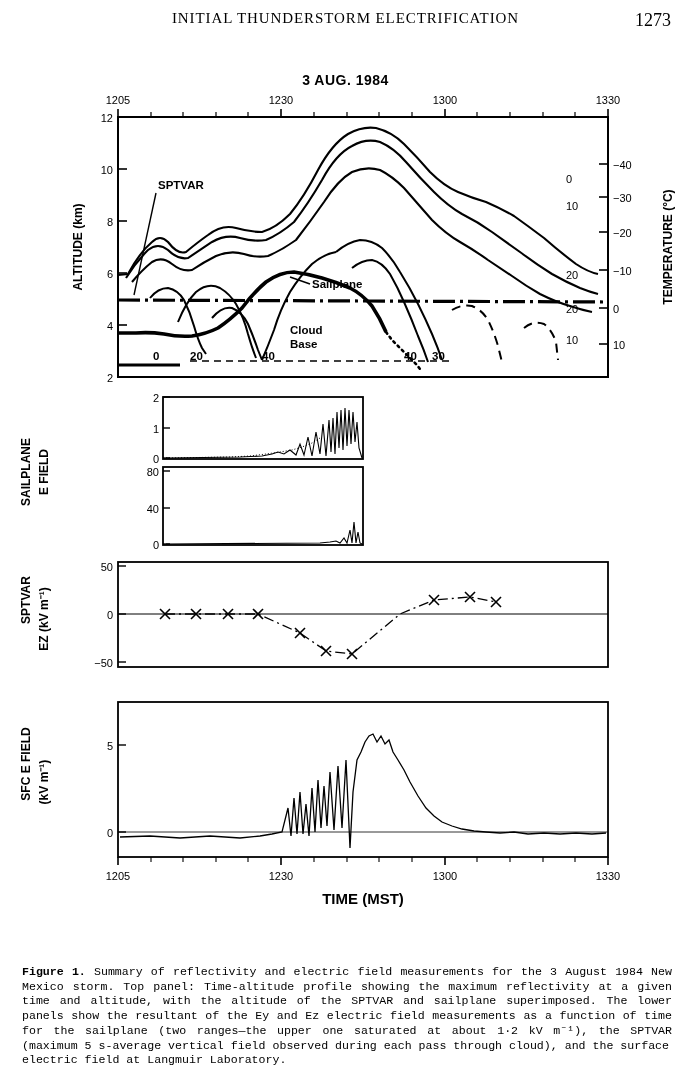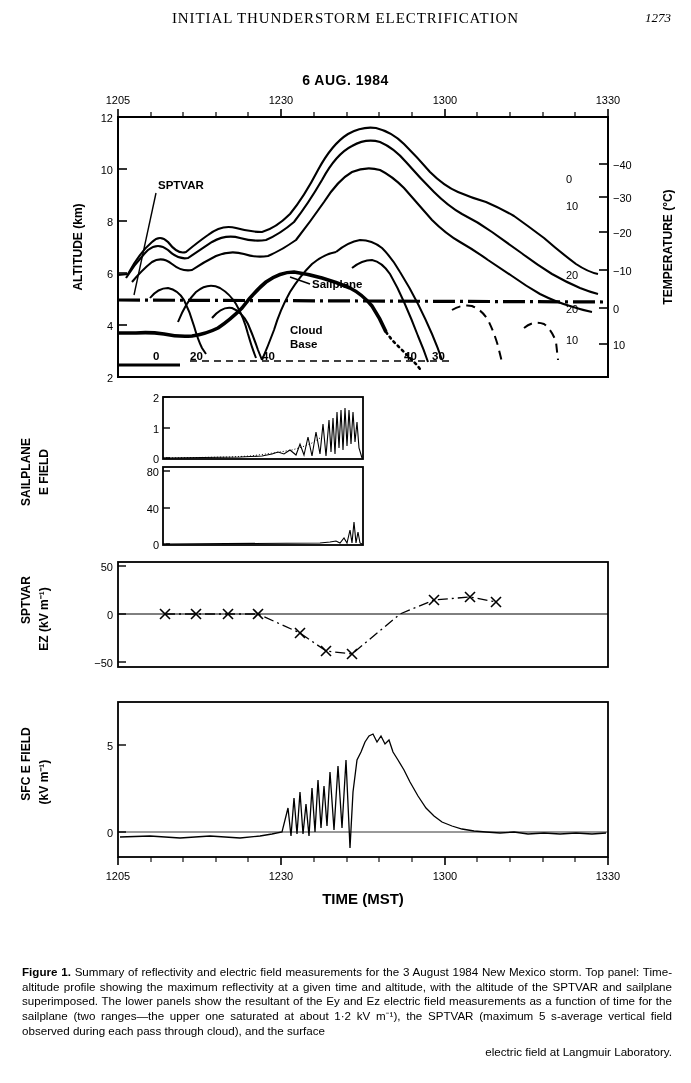--- a/index.html
+++ b/index.html
@@ -15,23 +15,22 @@
 
   
   .runhead{
     position:absolute;left:0;top:10px;width:691px;
     text-align:center;
     font-size:15px;letter-spacing:.9px;
     font-family:"Liberation Serif", serif;
   }
   .folio{
     position:absolute;right:20px;top:10px;
-    font-size:13px;
+    font-size:18px;
     font-family:"Liberation Serif", serif;
-    font-style:italic;
   }
 
   
   .figtitle{
     position:absolute;left:0;top:72px;width:691px;
     text-align:center;font-size:14px;font-weight:bold;
     font-family:"Liberation Sans", sans-serif;
     letter-spacing:.5px;
   }
 
@@ -49,34 +48,34 @@
     font-family:"Liberation Sans", sans-serif;
     font-size:11.5px;
     font-weight:bold;
   }
 
   
   .caption{
     position:absolute;left:22px;top:965px;width:650px;
     font-size:11.6px;line-height:1.27;
     text-align:justify;
-    font-family:Liberation Sans, sans-serif;
-  }
-  .caption .lastline{display:block;text-align:right;margin-top:6px;}
+    font-family:Liberation Mono, monospace;
+  }
+  .caption .lastline{display:block;text-align:left;}
   .caption b{font-weight:bold;}
 </style>
 </head>
 <body>
 
 <div class="page">
 
   <div class="runhead">INITIAL THUNDERSTORM ELECTRIFICATION</div>
   <div class="folio">1273</div>
 
-  <div class="figtitle">6 AUG. 1984</div>
+  <div class="figtitle">3 AUG. 1984</div>
 
   <svg width="691" height="870" viewBox="0 0 691 870" style="position:absolute;left:0;top:92px;">
 
     <g>
 
       <rect x="118" y="25" width="490" height="260" fill="none" stroke="#000" stroke-width="2"></rect>
 
       <g stroke="#000" stroke-width="1.6">
         <line x1="118" y1="25" x2="118" y2="17"></line>
         <line x1="281" y1="25" x2="281" y2="17"></line>

